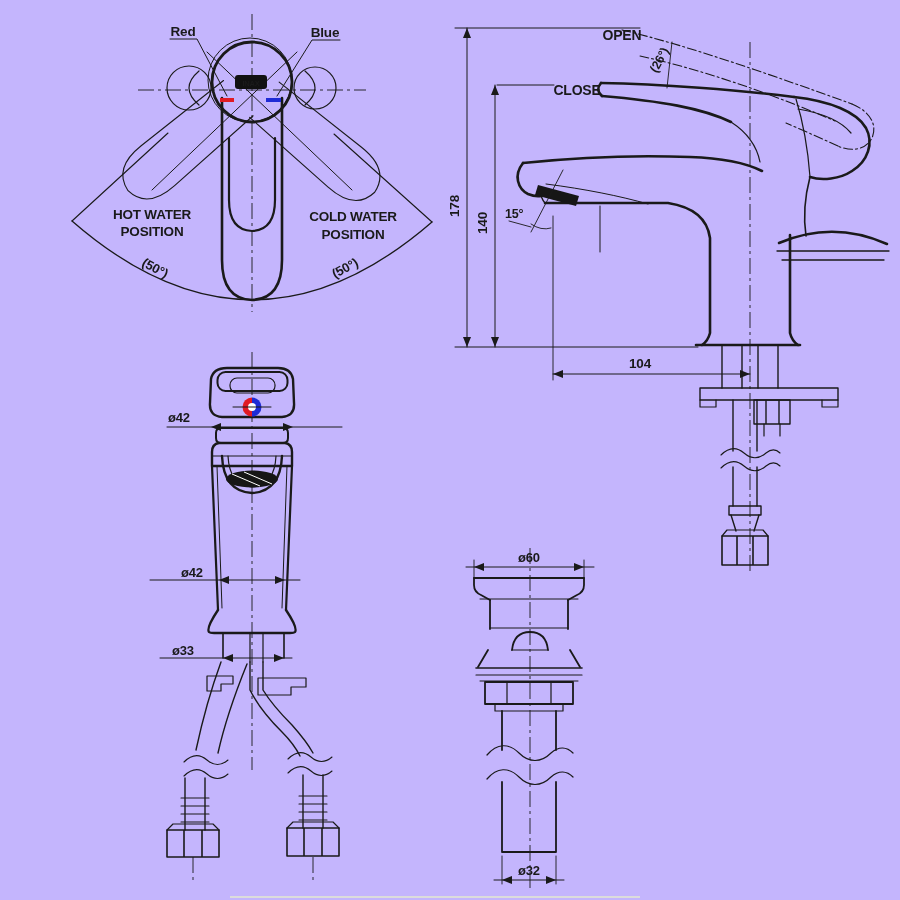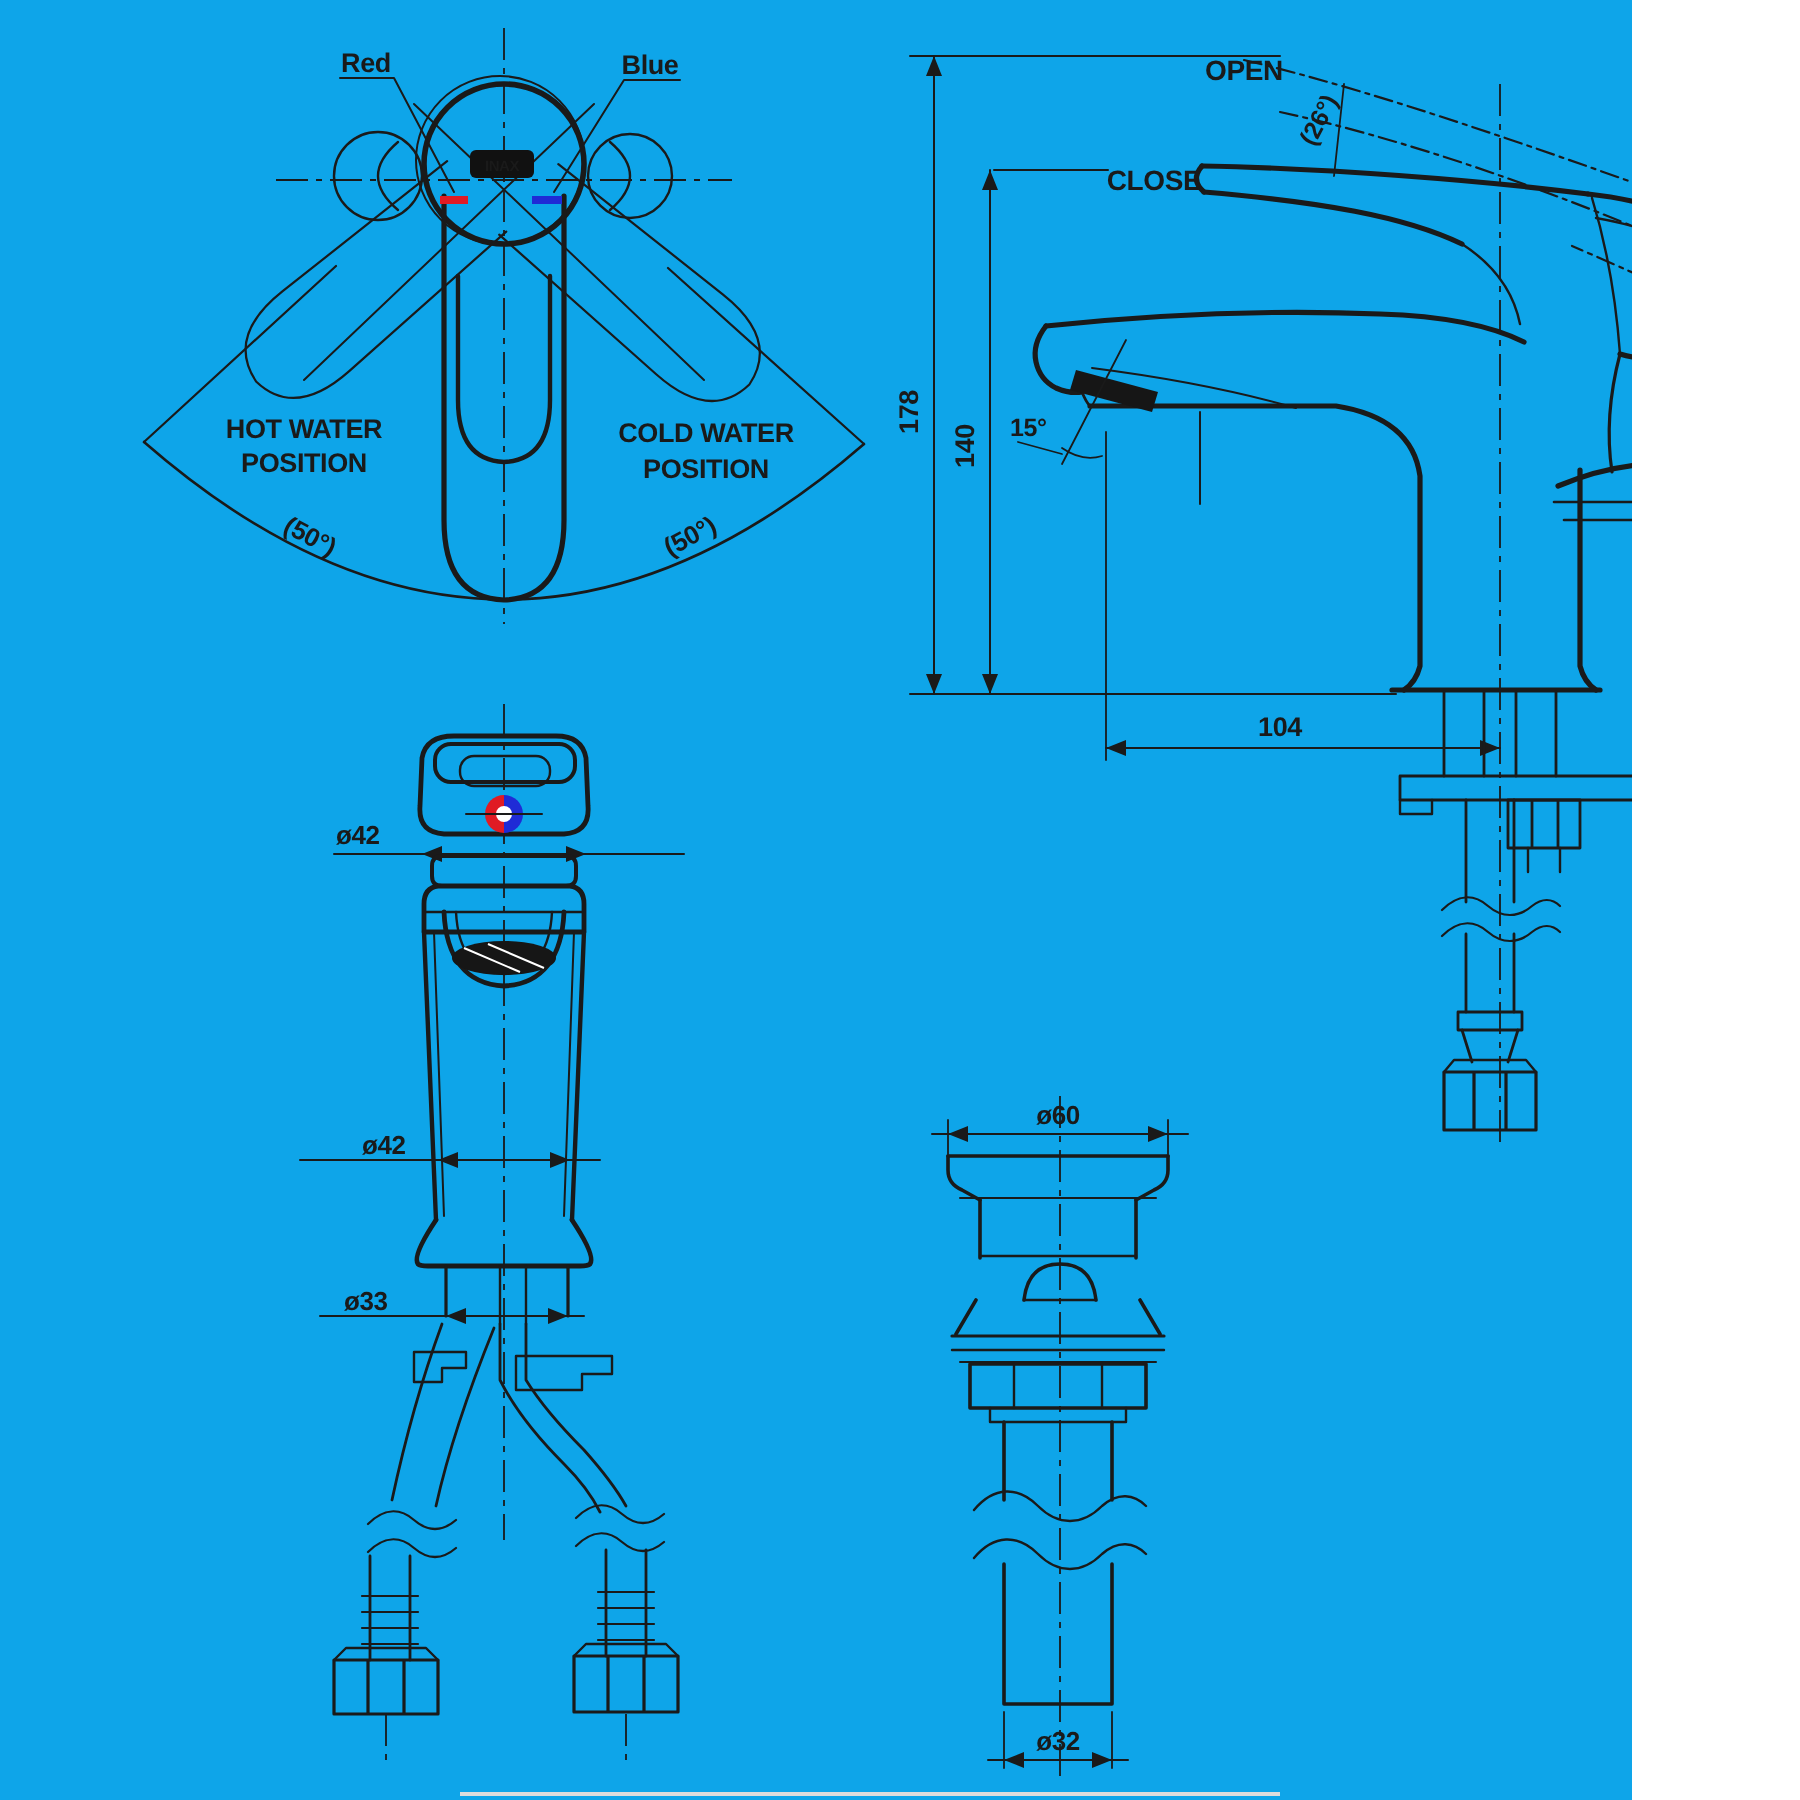--- a/index.html
+++ b/index.html
@@ -1,16 +1,16 @@
 <!DOCTYPE html>
 <html><head>
 <meta charset="utf-8">
 <style>
   html,body{margin:0;padding:0;background:#fff;}
-  #canvas{position:relative;width:816px;height:900px;background:#0ea5e9;overflow:hidden;}
+  #canvas{position:relative;width:900px;height:900px;background:#c4b5fd;overflow:hidden;}
   svg{display:block;}
   .ln{fill:none;stroke:#1a1a1a;stroke-linecap:round;stroke-linejoin:round;}
   .cl{fill:none;stroke:#1a1a1a;stroke-width:0.9;stroke-dasharray:16 4 3 4;}
   .thin{stroke-width:1;}
   .med{stroke-width:1.4;}
   .thk{stroke-width:2.6;}
   .txt{font-family:"Liberation Sans","DejaVu Sans",sans-serif;font-weight:600;fill:#1a1a1a;letter-spacing:-0.2px;}
   .arr{fill:#1a1a1a;stroke:none;}
 </style>
 </head>

